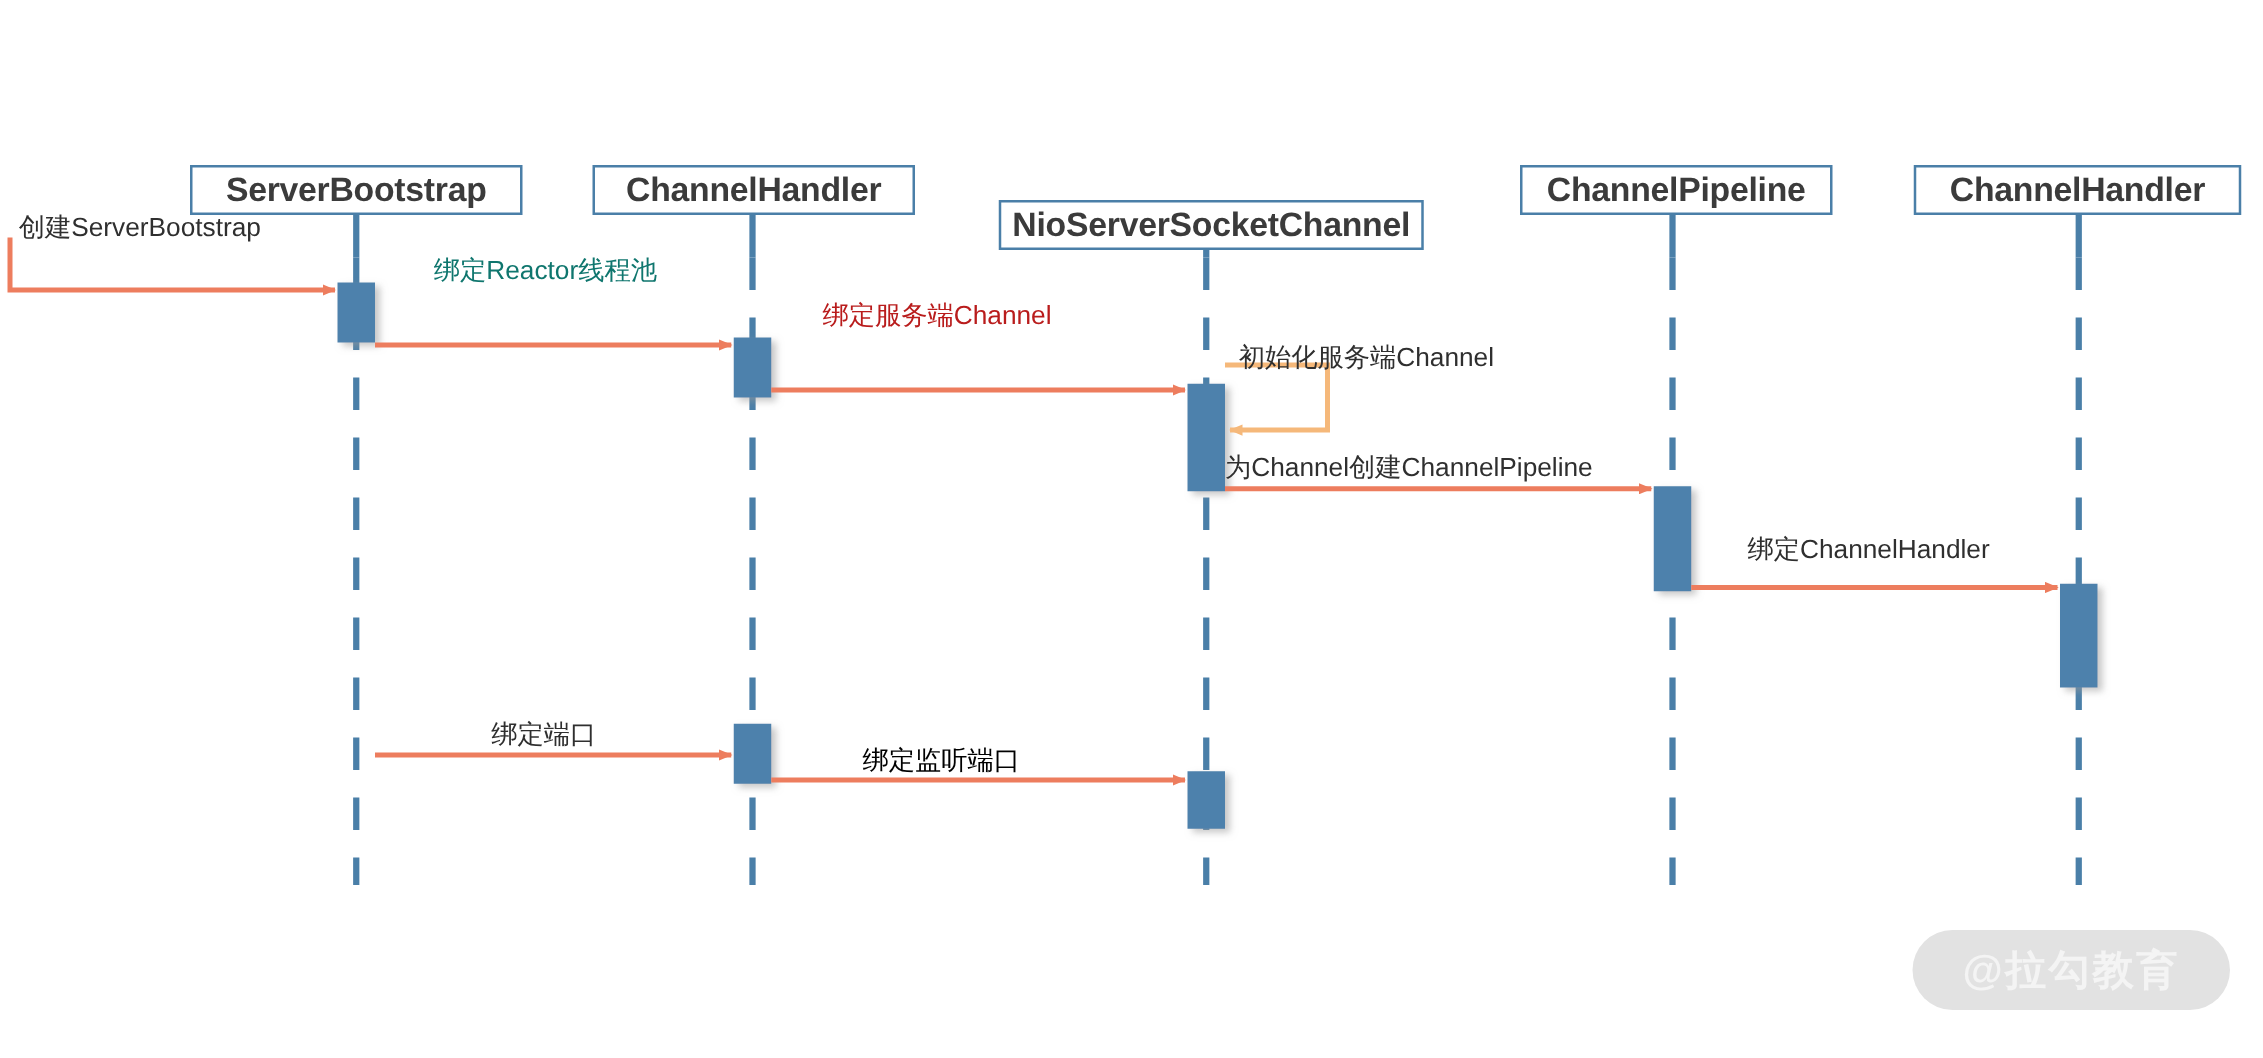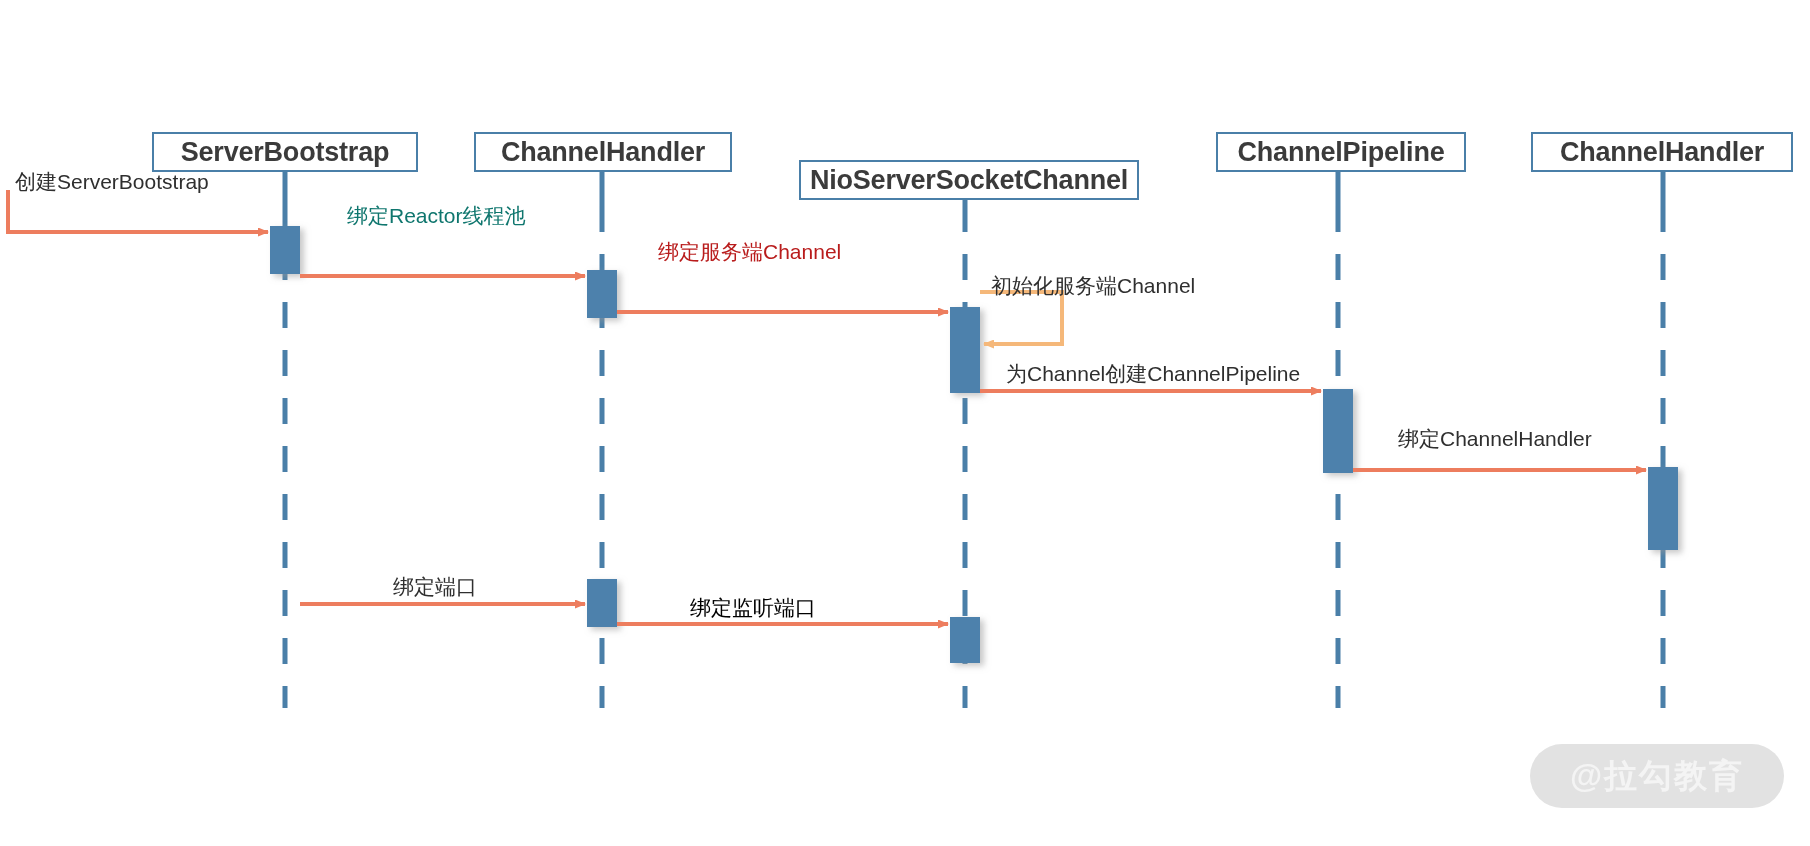--- a/index.html
+++ b/index.html
@@ -116,21 +116,21 @@
       </div>
       <div class="participant-box" style="left: 1531px; top: 132px; width: 262px; height: 40px; border-color: rgb(74, 127, 168);">
         <span>ChannelHandler</span>
       </div>
     </div>
   <div id="labels-layer">
       <div class="msg-label" style="left: 15px; top: 168px; color: rgb(47, 47, 47);">创建ServerBootstrap</div>
       <div class="msg-label" style="left: 347px; top: 202px; color: #0f766e;">绑定Reactor线程池</div>
       <div class="msg-label" style="left: 658px; top: 238px; color: #b91c1c;">绑定服务端Channel</div>
       <div class="msg-label" style="left: 991px; top: 272px; color: rgb(47, 47, 47);">初始化服务端Channel</div>
-      <div class="msg-label" style="left: 980px; top: 360px; color: rgb(47, 47, 47); padding-left: 26px;">为Channel创建ChannelPipeline</div>
+      <div class="msg-label" style="left: 980px; top: 360px; color: rgb(47, 47, 47);">为Channel创建ChannelPipeline</div>
       <div class="msg-label" style="left: 1398px; top: 425px; color: rgb(47, 47, 47); text-align: center;">绑定ChannelHandler</div>
       <div class="msg-label" style="left: 393px; top: 573px; color: rgb(47, 47, 47); text-align: right;">绑定端口</div>
       <div class="msg-label" style="left: 690px; top: 594px; color: #000000;">绑定监听端口</div>
     </div>
 
   <div class="watermark">
     <span>@拉勾教育</span>
   </div>
 </div>
 

